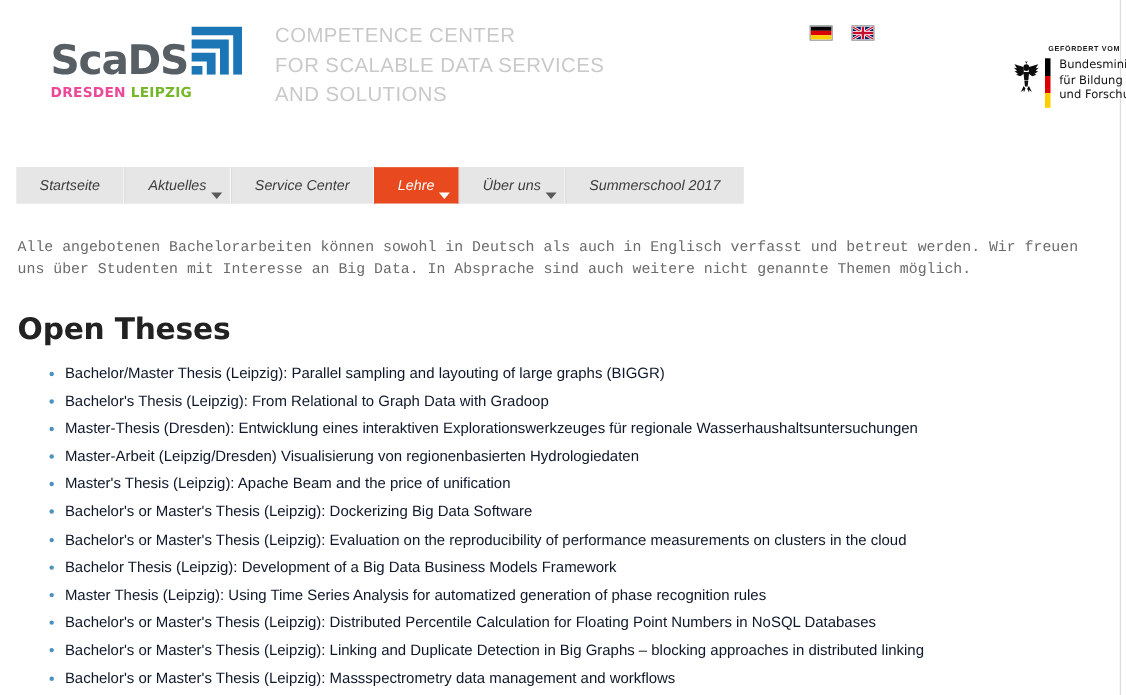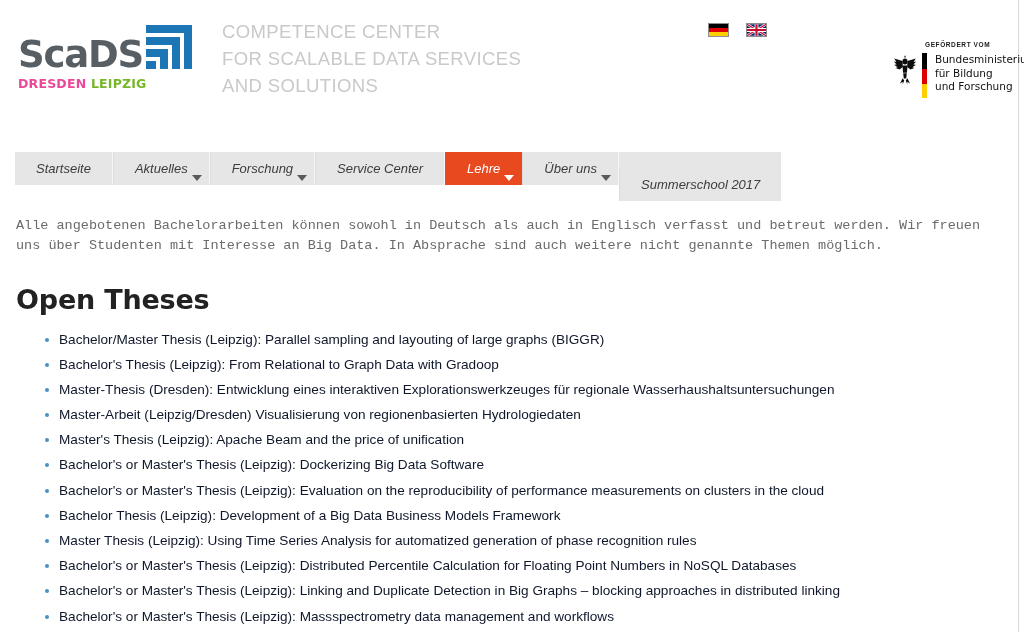--- a/index.html
+++ b/index.html
@@ -15,20 +15,21 @@
     width: 1024px; height: 632px;
     background: #ffffff;
     overflow: hidden;
   }
   .page-frame {
     position: absolute;
     left: 0; top: 0;
     width: 1019px; height: 632px;
     border-right: 1px solid #d9d9d9;
     background: #ffffff;
+    padding-left: 28px;
   }
 
   
   .header {
     position: relative;
     height: 138px;
     padding: 0;
   }
   .logo-block {
     position: absolute;
@@ -140,21 +141,21 @@
     color: #3c3c3c;
     background: #e6e6e6;
     border-right: 1px solid #f7f7f7;
     border-left: 1px solid #dcdcdc;
     white-space: nowrap;
     cursor: pointer;
     font-family: "Liberation Sans", sans-serif;
     font-style: italic;
   }
   .nav-item:first-child { border-left: 0; }
-  .nav-item:last-child { border-right: 0; margin-top: 16px; }
+  .nav-item:last-child { border-right: 0; }
   .nav-item.active {
     background: #e8491e;
     color: #ffffff;
     border-left-color: #e8491e;
     border-right-color: #e8491e;
   }
   .nav-caret {
     position: absolute;
     right: 7px; bottom: 4px;
     width: 0; height: 0;
@@ -291,24 +292,20 @@
 
   <nav class="nav">
     <div class="nav-item">
       <span>Startseite</span>
     </div>
     <div class="nav-item">
       <span>Aktuelles</span>
       <span class="nav-caret"></span>
     </div>
     <div class="nav-item">
-      <span>Forschung</span>
-      <span class="nav-caret"></span>
-    </div>
-    <div class="nav-item">
       <span>Service Center</span>
     </div>
     <div class="nav-item active">
       <span>Lehre</span>
       <span class="nav-caret"></span>
     </div>
     <div class="nav-item">
       <span>Über uns</span>
       <span class="nav-caret"></span>
     </div>

